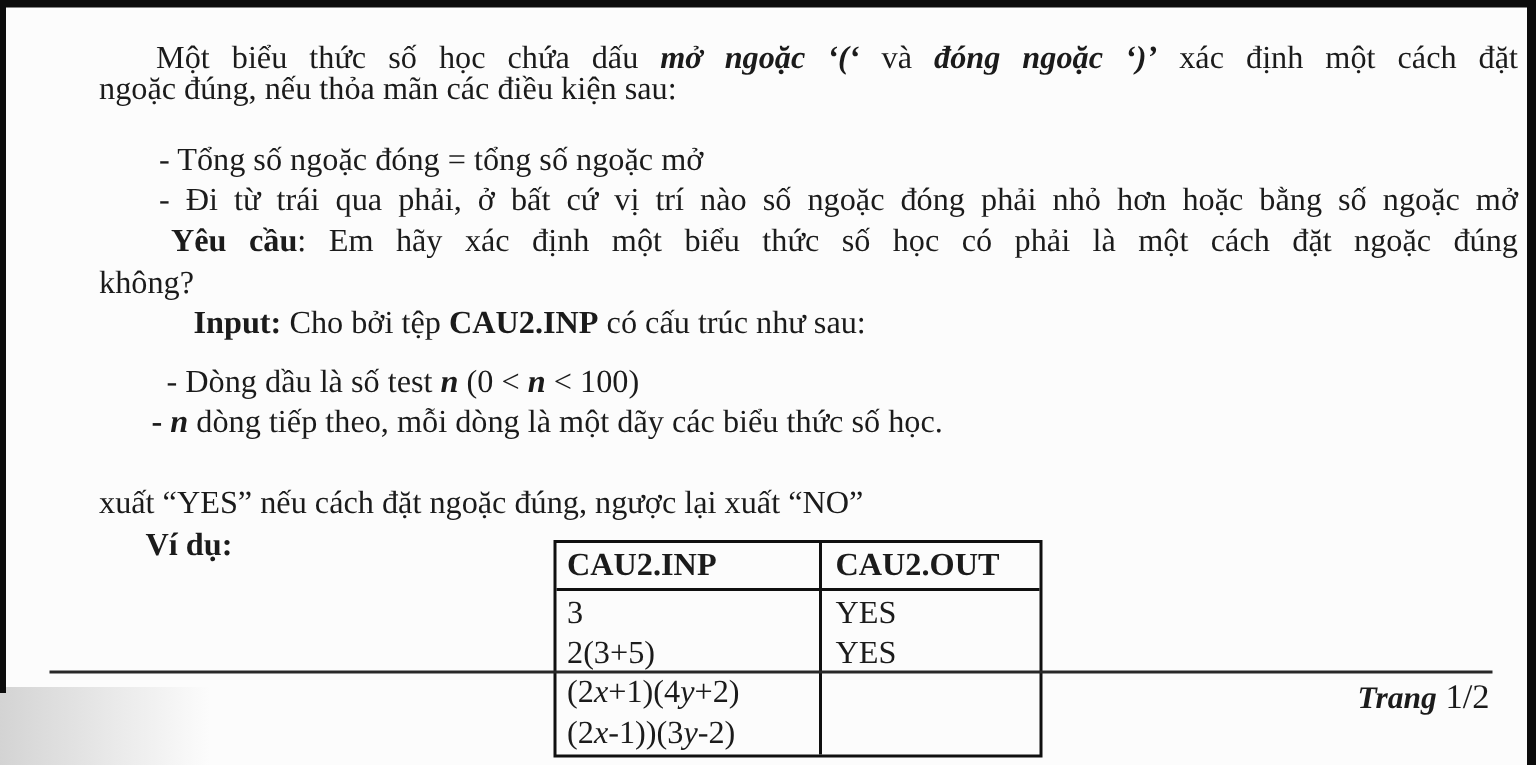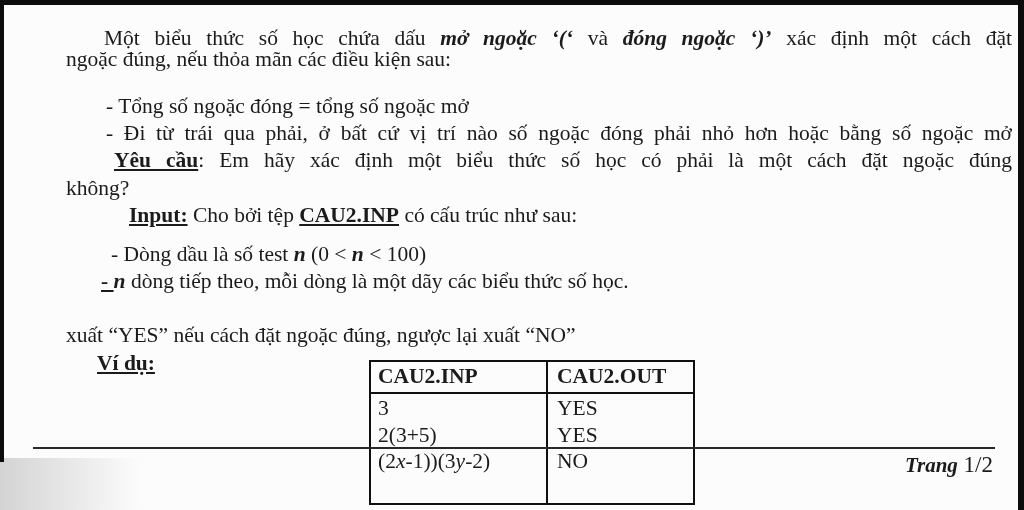--- a/index.html
+++ b/index.html
@@ -5,21 +5,21 @@
   html,body{margin:0;padding:0;background:#ffffff;}
   .page{
     position:relative;width:1024px;height:510px;overflow:hidden;
     background:#fcfcfc;color:#1b1b1b;
     font-family:"Liberation Serif", serif;
   }
   .ln{
     position:absolute;font-size:21.5px;line-height:26px;white-space:nowrap;
   }
   .just{white-space:normal;text-align:justify;text-align-last:justify;}
-  .b{font-weight:bold;text-decoration:underline;}
+  .b{font-weight:bold;}
   .i{font-style:italic;}
   .bi{font-weight:bold;font-style:italic;}
   
   .edge-top{position:absolute;left:0;top:0;width:1024px;height:5px;background:#0c0c0c;}
   .edge-left{position:absolute;left:0;top:0;width:4px;height:462px;background:#0c0c0c;}
   .edge-right{position:absolute;left:1018px;top:0;width:6px;height:510px;background:#0c0c0c;}
   .corner-shadow{
     position:absolute;left:0;top:458px;width:140px;height:52px;
     background:linear-gradient(90deg, rgba(178,178,178,0.55), rgba(178,178,178,0));
   }
@@ -65,26 +65,26 @@
 
   <div class="ex-table">
     <div class="ex-header">
       <div class="cell-in tl">CAU2.INP</div>
       <div class="cell-out tl">CAU2.OUT</div>
     </div>
     <div class="ex-body">
       <div class="cell-in">
         <div class="tl">3</div>
         <div class="tl">2(3+5)</div>
+        <div class="tl"><span>(2</span><span class="i">x</span><span>+1)(4</span><span class="i">y</span><span>+2)</span></div>
         <div class="tl"><span>(2</span><span class="i">x</span><span>-1))(3</span><span class="i">y</span><span>-2)</span></div>
       </div>
       <div class="cell-out">
         <div class="tl">YES</div>
         <div class="tl">YES</div>
-        <div class="tl">NO</div>
         <div class="tl">&nbsp;</div>
       </div>
     </div>
   </div>
 
   <div class="footer-rule"></div>
   <div class="page-number"><span class="lbl">Trang</span><span class="num">&nbsp;<span>1/2</span></span></div>
 
   <div class="corner-shadow"></div>
   <div class="edge-top"></div>

